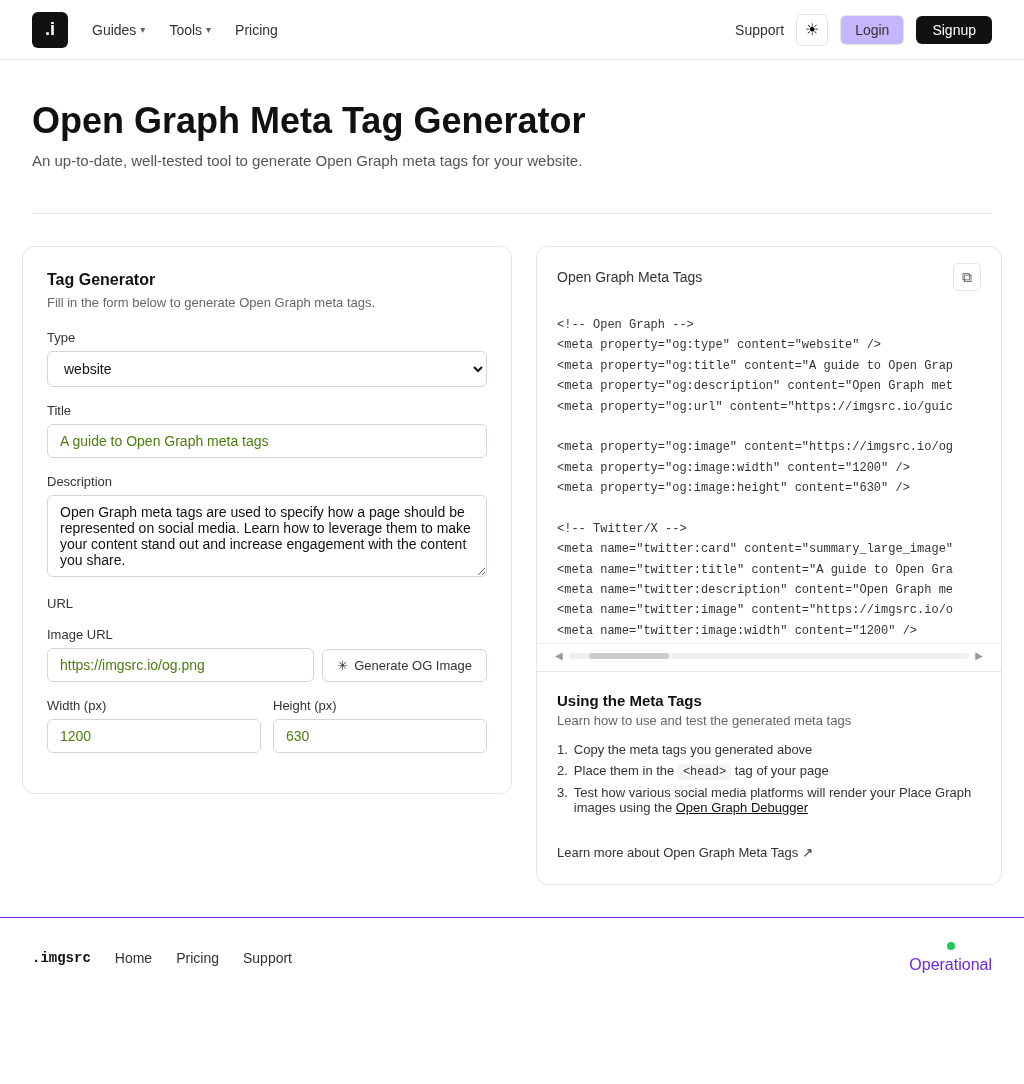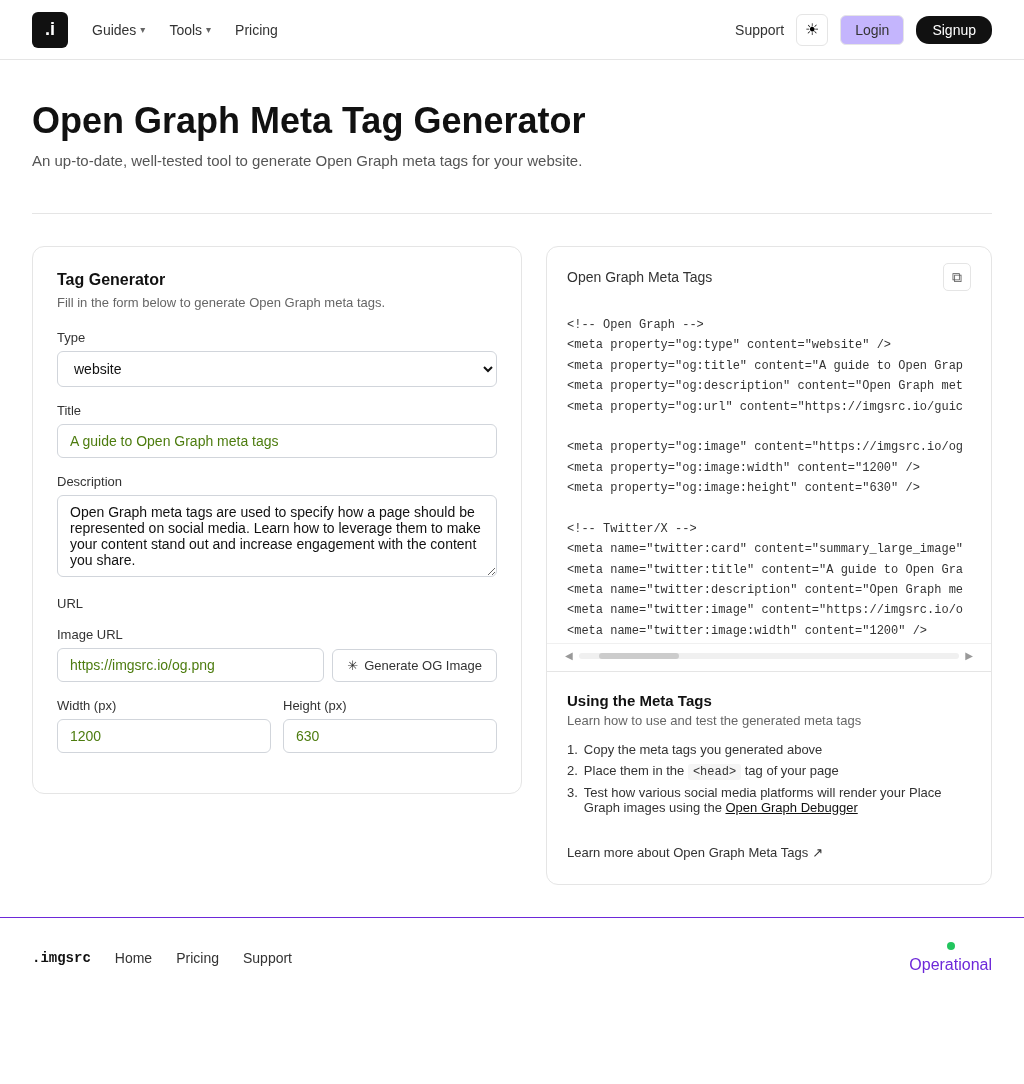--- a/index.html
+++ b/index.html
@@ -27,32 +27,32 @@
       width: 32px; height: 32px; border: 1px solid #e5e5e5; border-radius: 6px;
       background: #fff; cursor: pointer; display: flex; align-items: center; justify-content: center;
       font-size: 16px;
     }
     .btn-login {
       font-size: 14px; color: #333; cursor: pointer; padding: 6px 14px;
       border: 1px solid #e5e5e5; border-radius: 6px; background: #c4b5fd;
     }
     .btn-signup {
       font-size: 14px; color: #fff; cursor: pointer; padding: 6px 16px;
-      border: none; border-radius: 13px; background: #111; font-weight: 500;
+      border: none; border-radius: 6px; background: #111; font-weight: 500;
     }
 
     
     .hero { padding: 40px 32px 20px; }
     .hero h1 { font-size: 36px; font-weight: 700; margin-bottom: 10px; }
     .hero p { font-size: 15px; color: #555; }
     .hero-divider { border: none; border-top: 1px solid #e5e5e5; margin: 24px 32px 0; }
 
     
     .main-content {
-      display: flex; gap: 24px; padding: 32px 32px; align-items: flex-start;
+      display: flex; gap: 24px; padding: 32px 22px; align-items: flex-start;
     }
 
     
     .left-panel {
       flex: 0 0 490px; background: #fff; border: 1px solid #e5e5e5;
       border-radius: 12px; padding: 24px;
     }
     .panel-title { font-size: 16px; font-weight: 600; margin-bottom: 6px; }
     .panel-subtitle { font-size: 13px; color: #666; margin-bottom: 20px; }
 

